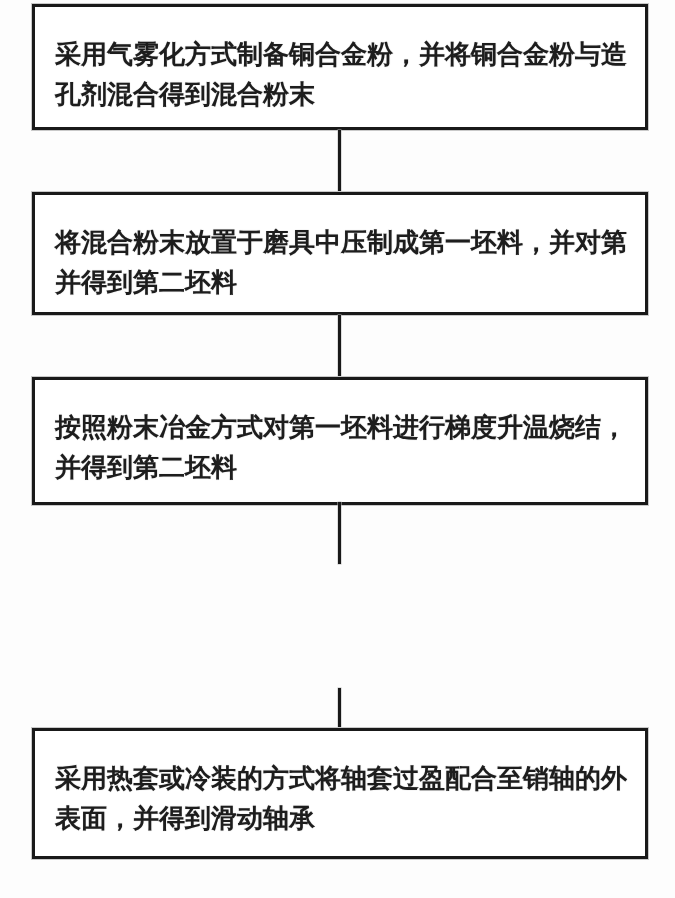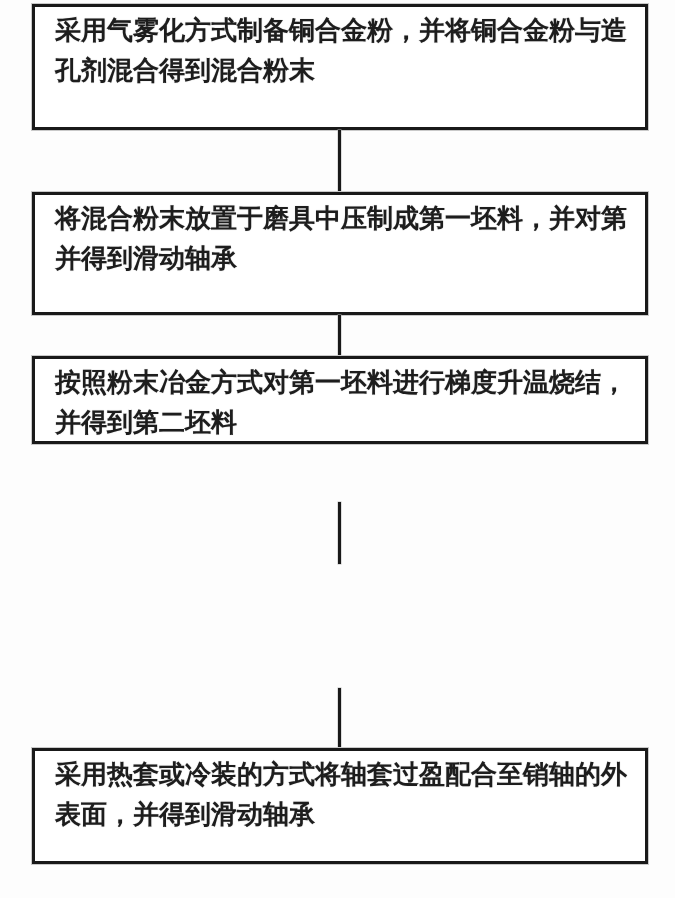--- a/index.html
+++ b/index.html
@@ -19,61 +19,61 @@
     position: absolute;
     left: 32px;
     width: 616px;
     box-sizing: border-box;
     background: #ffffff;
     border: 3px solid #191919;
     box-shadow: 0 0 0 1px #c9c9c9;
   }
   .flow-box .step-text {
     display: block;
-    padding: 3px 12px 0 20px;
+    padding: 27px 12px 0 20px;
     font-size: 26px;
     line-height: 40px;
     font-weight: 600;
     color: #1d1d1d;
     letter-spacing: 0px;
     white-space: pre-line;
     text-shadow: 0 0 1px rgba(40,40,40,0.35);
   }
   .connector {
     position: absolute;
     left: 338px;
     width: 3px;
     background: #191919;
     box-shadow: 0 0 0 0.5px #bdbdbd;
   }
   .box-1 { top: 4px;   height: 126px; }
   .box-2 { top: 192px; height: 123px; }
-  .box-3 { top: 356px; height: 88px; }
+  .box-3 { top: 377px; height: 128px; }
   .box-4 { top: 564px; height: 124px; }
-  .box-5 { top: 748px; height: 116px; }
+  .box-5 { top: 728px; height: 131px; }
   .conn-1 { top: 130px; height: 62px; }
   .conn-2 { top: 315px; height: 62px; }
   .conn-3 { top: 502px; height: 62px; }
   .conn-4 { top: 688px; height: 60px; }
 </style>
 </head>
 <body>
 
 <div class="page">
 
   <div class="flow-box box-1">
     <span class="step-text">采用气雾化方式制备铜合金粉，并将铜合金粉与造
 孔剂混合得到混合粉末</span>
   </div>
 
   <div class="connector conn-1"></div>
 
   <div class="flow-box box-2">
     <span class="step-text">将混合粉末放置于磨具中压制成第一坯料，并对第
-并得到滑动轴承</span>
+并得到第二坯料</span>
   </div>
 
   <div class="connector conn-2"></div>
 
   <div class="flow-box box-3">
     <span class="step-text">按照粉末冶金方式对第一坯料进行梯度升温烧结，
 并得到第二坯料</span>
   </div>
 
   <div class="connector conn-3"></div>

